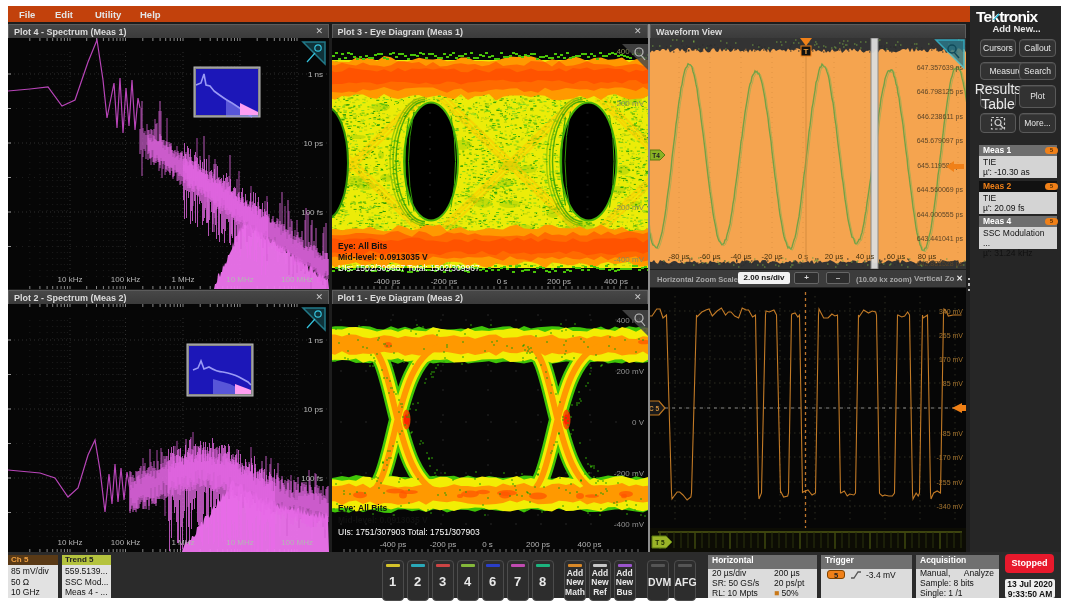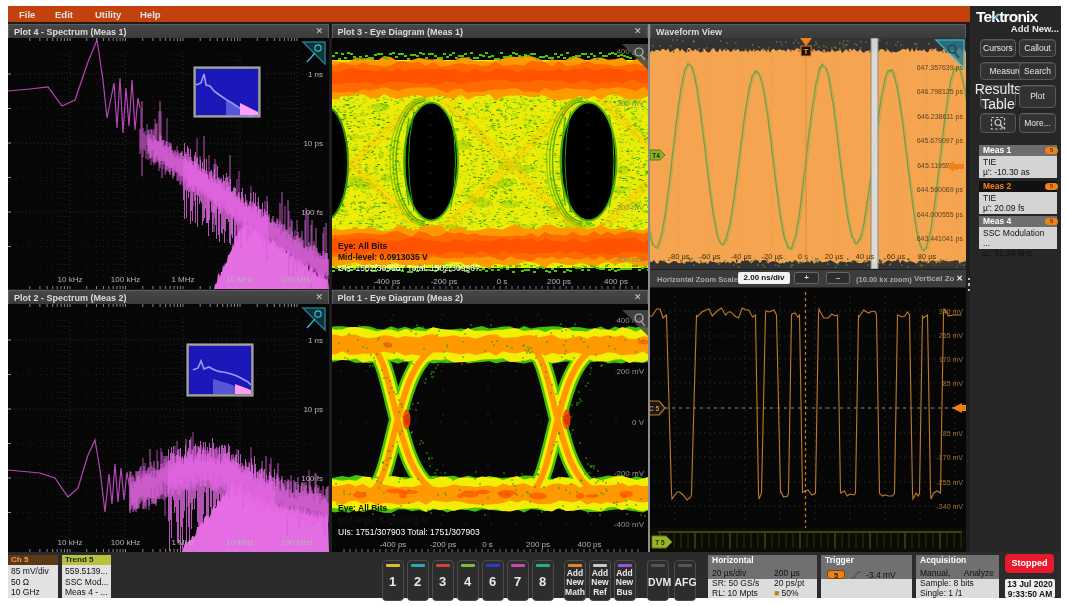--- a/index.html
+++ b/index.html
@@ -12,21 +12,21 @@
 .sbtn{position:absolute;background:#323232;border:1px solid #5a5a5a;border-radius:4px;color:#e8e8e8;display:flex;align-items:center;justify-content:center;text-align:center;line-height:1.05;box-shadow:inset 0 1px 0 rgba(255,255,255,0.08)}
 .mhead{position:absolute;width:78px;height:25px;background:#6e6e6e;color:#fff;font-size:8.5px;font-weight:bold;padding:0 0 0 4px}
 .mbody{position:absolute;width:78px;background:#d4d4d4;color:#111;font-size:8.5px;padding:1px 11px 0 4px;line-height:1.22}
 .pill{position:absolute;width:13px;height:6.5px;background:#f08018;border-radius:3.5px;color:#4a2800;font-size:5.5px;font-weight:bold;text-align:center;line-height:6.5px}
 .chead{position:absolute;height:9.5px;font-size:8px;font-weight:bold;padding:0 0 0 3px}
 .cbody{position:absolute;background:#e2e2e2;color:#111;font-size:8.5px;padding:1.5px 0 0 3px;line-height:1.25}
 .nbtn{position:absolute;width:22px;height:41px;background:#2d2d2d;border:1px solid #4c4c4c;border-radius:4px;color:#e8e8e8;top:554px}
 .nbtn .bar{position:absolute;left:3px;right:3px;top:3px;height:2.5px;border-radius:1px}
 .nbtn .num{position:absolute;width:100%;text-align:center;top:13px;font-size:13px;font-weight:bold}
 .nbtn .txt{position:absolute;width:100%;text-align:center;top:8px;font-size:8.5px;font-weight:bold;line-height:1.1}
-.bbox .hd{position:absolute;left:0;top:0;right:0;height:24px;background:#707070;color:#fff;font-size:8.5px;font-weight:bold;padding:0 0 12px 4px}
+.bbox .hd{position:absolute;left:0;top:0;right:0;height:14px;background:#707070;color:#fff;font-size:8.5px;font-weight:bold;padding:0 0 12px 4px}
 .bbox{position:absolute;background:#dcdcdc;top:549px;height:42.5px}
 .bbox .bd{position:absolute;left:4px;top:11.5px;right:2px;bottom:0;color:#111;font-size:8.5px;line-height:1.2}
 </style></head><body>
 <div id="app">
     <div id="menubar">
       <span style="left:11px">File</span>
       <span style="left:47px">Edit</span>
       <span style="left:87px">Utility</span>
       <span style="left:132px">Help</span>
     </div>
@@ -327,21 +327,21 @@
         <rect x="0" y="240" width="316" height="24" fill="#0c0c04"></rect>
         <path d="M8,244 H312" stroke="#717f1a" stroke-width="1.2"></path>
         <path d="M10 244 V260 M17 244 V260 M24 244 V260 M31 244 V260 M38 244 V260 M45 244 V260 M52 244 V260 M59 244 V260 M66 244 V260 M73 244 V260 M80 244 V260 M87 244 V260 M94 244 V260 M101 244 V260 M108 244 V260 M115 244 V260 M122 244 V260 M129 244 V260 M136 244 V260 M143 244 V260 M150 244 V260 M157 244 V260 M164 244 V260 M171 244 V260 M178 244 V260 M185 244 V260 M192 244 V260 M199 244 V260 M206 244 V260 M213 244 V260 M220 244 V260 M227 244 V260 M234 244 V260 M241 244 V260 M248 244 V260 M255 244 V260 M262 244 V260 M269 244 V260 M276 244 V260 M283 244 V260 M290 244 V260 M297 244 V260 M304 244 V260 M311 244 V260" stroke="#2b320c" stroke-width="1" fill="none"></path>
         <path d="M10 244 V261 M45 244 V261 M80 244 V261 M115 244 V261 M150 244 V261 M185 244 V261 M220 244 V261 M255 244 V261 M290 244 V261" stroke="#49540f" stroke-width="1" fill="none"></path>
         <path d="M2,248 h14 l6,6 l-6,6 h-14 z" fill="#9ab428" stroke="#5a7a10" stroke-width="1"></path>
         <text x="10" y="257" font-size="6.5" font-weight="bold" fill="#1a2a00" text-anchor="middle" font-family="Liberation Sans, sans-serif">T 5</text>
       </svg>
     </div>
     <div class="abs" style="left:640px;top:17.5px;width:1.5px;height:528px;background:#8d8d8d"></div>
     <div class="abs" style="left:962px;top:17px;width:91px;height:529px;background:#262626"></div>
-    <div class="abs" style="left:966px;top:17px;width:85px;height:12px;color:#e8e8e8;font-size:9.5px;font-weight:bold;text-align:right">Add New...</div>
+    <div class="abs" style="left:966px;top:17px;width:85px;height:12px;color:#e8e8e8;font-size:9.5px;font-weight:bold;text-align:center">Add New...</div>
     <div class="sbtn" style="left:972px;top:33px;width:36px;height:18px;font-size:8.5px">Cursors</div>
     <div class="sbtn" style="left:1011px;top:33px;width:37px;height:18px;font-size:8.5px">Callout</div>
     <div class="sbtn" style="left:972px;top:56px;width:52px;height:18px;font-size:8.5px">Measure</div>
     <div class="sbtn" style="left:1011px;top:56px;width:37px;height:18px;font-size:8.5px">Search</div>
     <div class="sbtn" style="left:972px;top:79px;width:36px;height:23px;font-size:14px">Results<br>Table</div>
     <div class="sbtn" style="left:1011px;top:79px;width:37px;height:23px;font-size:8.5px">Plot</div>
     <div class="sbtn" style="left:972px;top:107px;width:36px;height:20px;font-size:8.5px">
       <svg width="17" height="15">
         <rect x="1.5" y="1.5" width="13" height="11.5" fill="none" stroke="#ccc" stroke-width="1.2" stroke-dasharray="2.5 2"></rect>
         <circle cx="8" cy="6.5" r="3" fill="none" stroke="#ccc" stroke-width="1.2"></circle>

